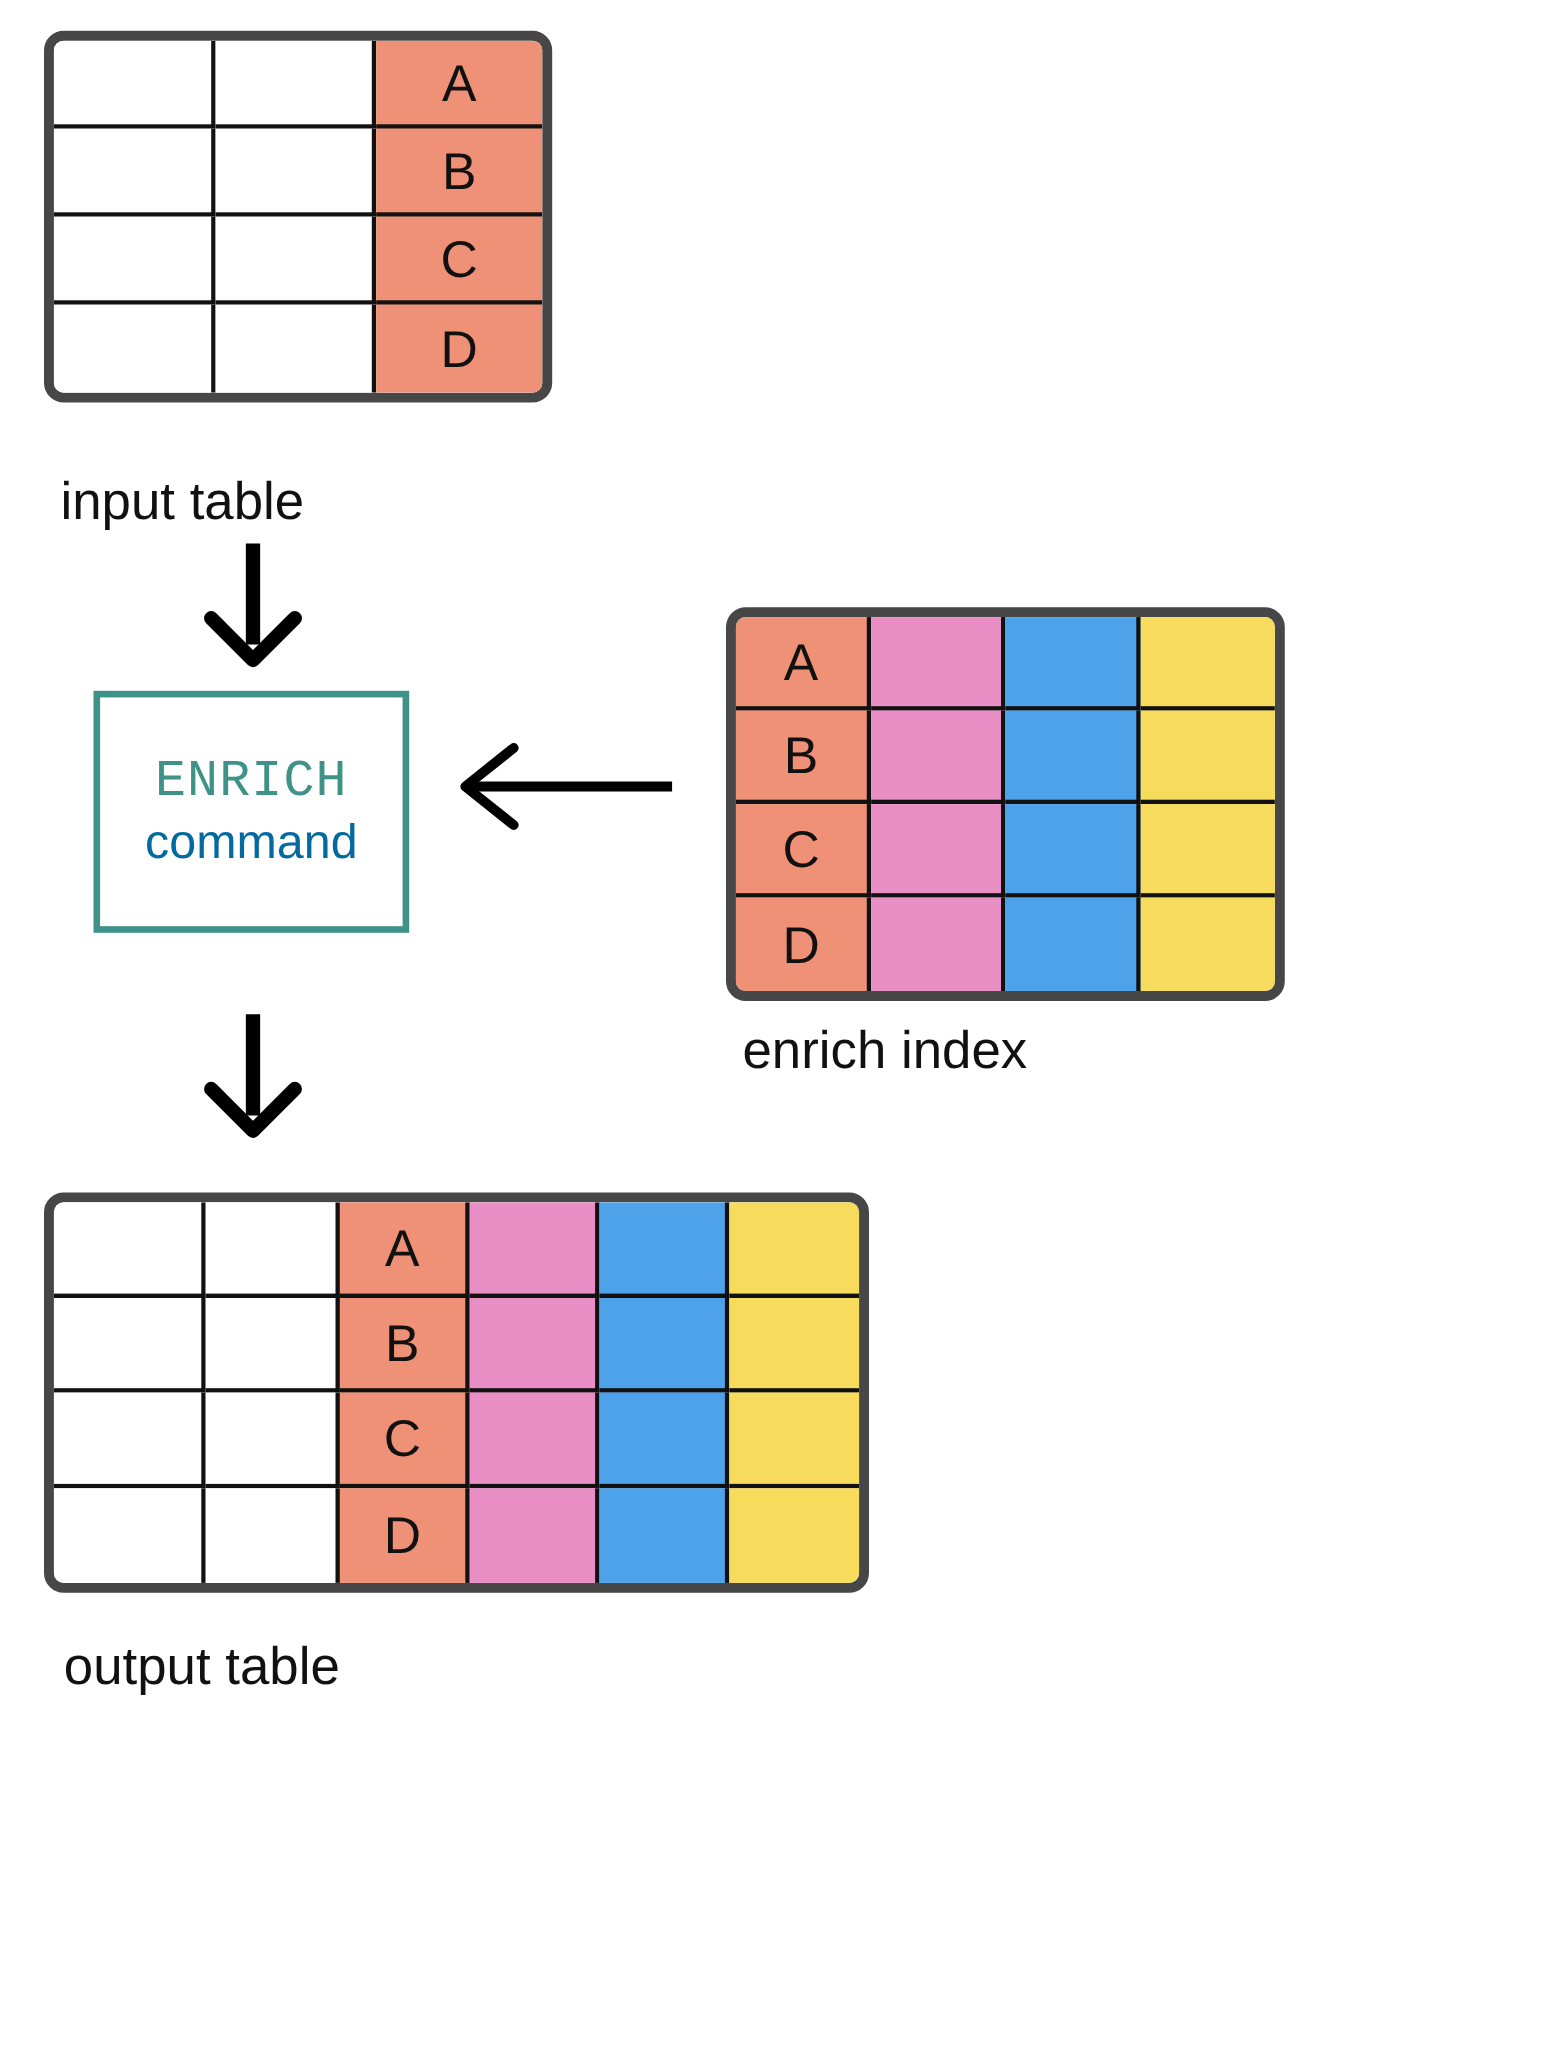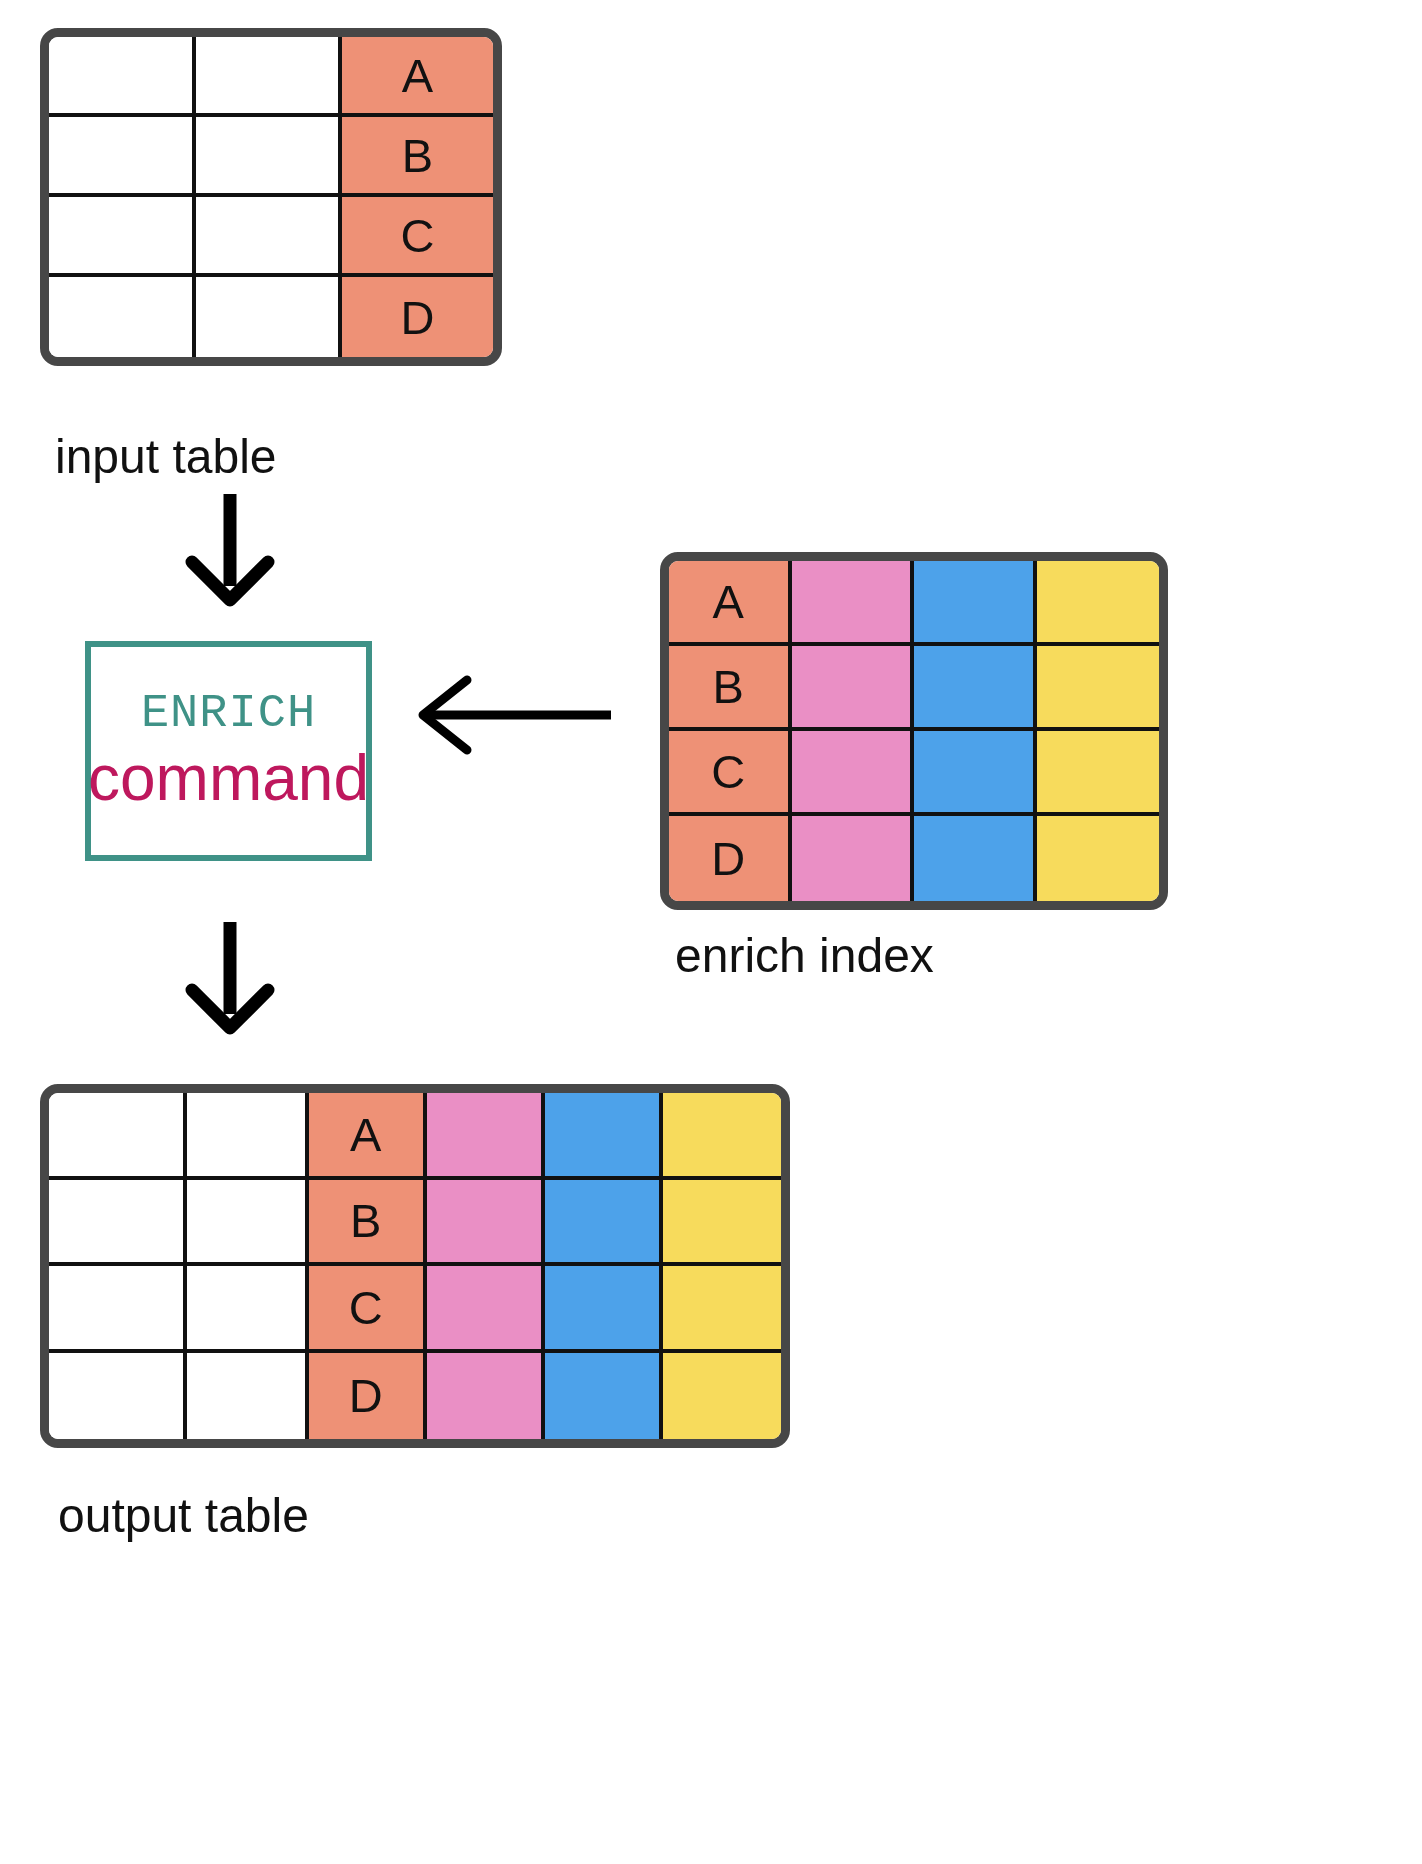--- a/index.html
+++ b/index.html
@@ -44,25 +44,25 @@
            line-height:1;white-space:nowrap;}
   #caption-input{left:55px;top:415px;margin-top:18px;}
   #caption-enrich-index{left:675px;top:932px;}
   #caption-output{left:58px;top:1492px;}
 
   
   #enrich-command-box{position:absolute;left:85px;top:628px;
       width:287px;height:220px;box-sizing:border-box;
       border:6px solid #3f9287;background:#ffffff;
       display:flex;flex-direction:column;align-items:center;
-      justify-content:center;margin-top:13px;}
+      justify-content:center;}
   #enrich-command-box .line1{font-family:"Liberation Mono", monospace;
       font-size:47px;color:#3f9287;letter-spacing:1px;line-height:1.18;}
   #enrich-command-box .line2{font-family:"Liberation Sans", sans-serif;
-      font-size:64px;color:#be185d;line-height:1.18;}
+      font-size:44px;color:#0369a1;line-height:1.18;}
 
   
   .arrow{position:absolute;}
   #arrow-input-to-command{left:170px;top:490px;width:120px;height:120px;}
   #arrow-command-to-output{left:170px;top:918px;width:120px;height:120px;}
   #arrow-index-to-command{left:415px;top:670px;width:200px;height:90px;}
 </style>
 </head>
 <body>
 

